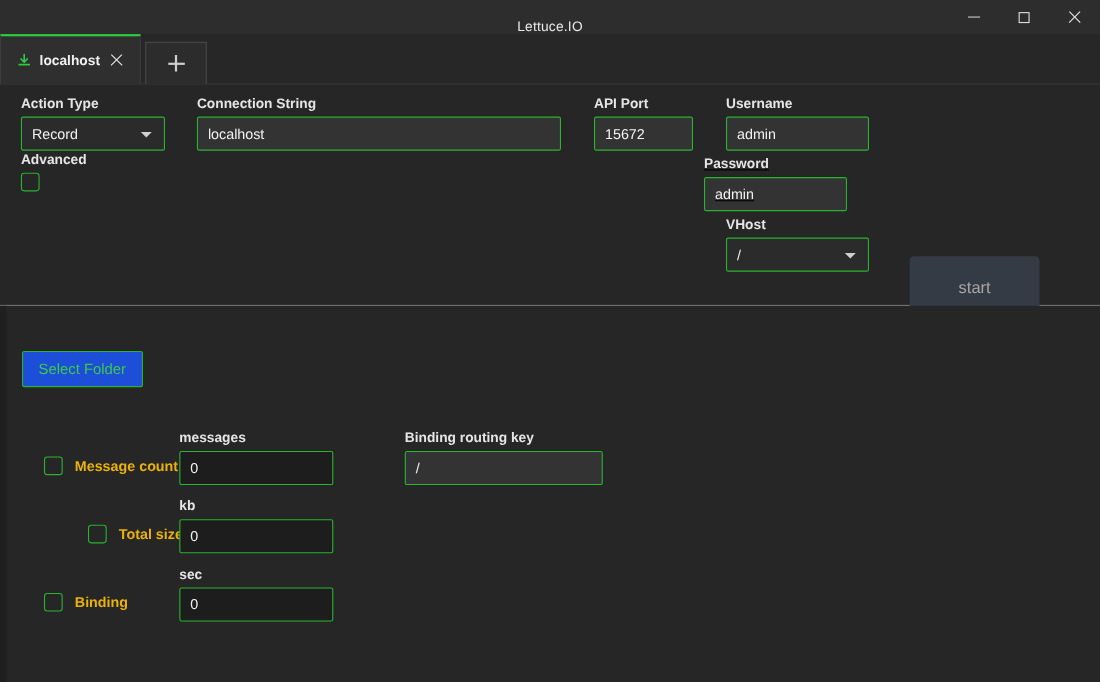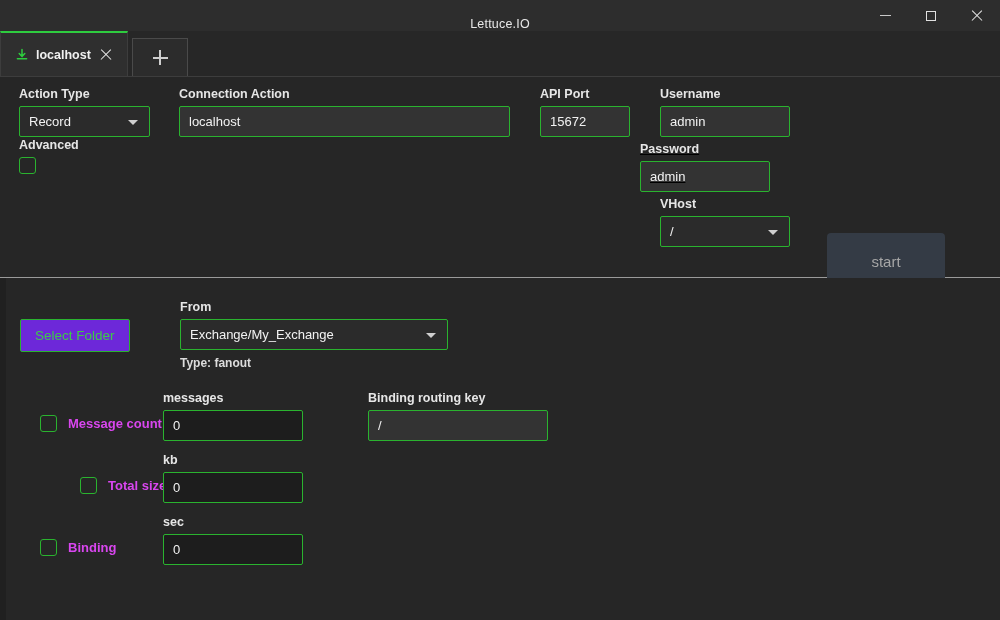--- a/index.html
+++ b/index.html
@@ -105,28 +105,28 @@
   .chk {
     width: 17px; height: 17px; border: 1.6px solid #2ab32f; border-radius: 3px;
     background: #262626; flex: none;
   }
 
   .btn-start {
     width: 118px; height: 56px; background: #343b45; border: none; border-radius: 4px;
     color: #a6a6a6; font-size: 15px; font-family: "Liberation Sans", sans-serif;
   }
   .btn-folder {
-    height: 33px; padding: 0 14px; background: #6d28d9;
+    height: 33px; padding: 0 14px; background: #1d4ed8;
     border: 1px solid #2ab32f; border-radius: 2px;
     color: #3ec94a; font-size: 13.5px; font-family: "Liberation Sans", sans-serif;
     display: flex; align-items: center; justify-content: center;
   }
 
   .cbrow { position: absolute; display: flex; align-items: center; gap: 11px; }
-  .cbrow .cblabel { font-size: 13px; color: #d946ef; font-weight: bold; white-space: nowrap; }
+  .cbrow .cblabel { font-size: 13px; color: #eab308; font-weight: bold; white-space: nowrap; }
 </style>
 </head>
 <body>
 
 <div class="app">
 
   <div class="titlebar">
     <div class="title-text">Lettuce.IO</div>
     <div class="win-controls">
       <div class="win-btn">
@@ -166,21 +166,21 @@
         <span class="caret"></span>
       </div>
     </div>
 
     <div class="fld" style="left:19px; top:61px;">
       <div class="lbl">Advanced</div>
       <div class="chk"></div>
     </div>
 
     <div class="fld" style="left:179px; top:10px;">
-      <div class="lbl">Connection Action</div>
+      <div class="lbl">Connection String</div>
       <div class="input" style="width:331px;">
         <span>localhost</span>
       </div>
     </div>
 
     <div class="fld" style="left:540px; top:10px;">
       <div class="lbl">API Port</div>
       <div class="input" style="width:90px;">
         <span>15672</span>
       </div>
@@ -210,28 +210,20 @@
 
     <button class="btn-start" style="position:absolute; left:827px; top:156px;">start</button>
   </div>
 
   <div class="divider"></div>
 
   <div class="panel-bottom">
 
     <button class="btn-folder" style="position:absolute; left:14px; top:41px;">Select Folder</button>
 
-    <div class="fld" style="left:174px; top:22px;">
-      <div class="lbl">From</div>
-      <div class="select" style="width:268px;">
-        <span>Exchange/My_Exchange</span>
-        <span class="caret"></span>
-      </div>
-      <div class="sublbl">Type: fanout</div>
-    </div>
 
     <div class="fld" style="left:362px; top:113px;">
       <div class="lbl">Binding routing key</div>
       <div class="input" style="width:180px;">
         <span>/</span>
       </div>
     </div>
 
     <div class="cbrow" style="left:34px; top:137px;">
       <div class="chk"></div>

